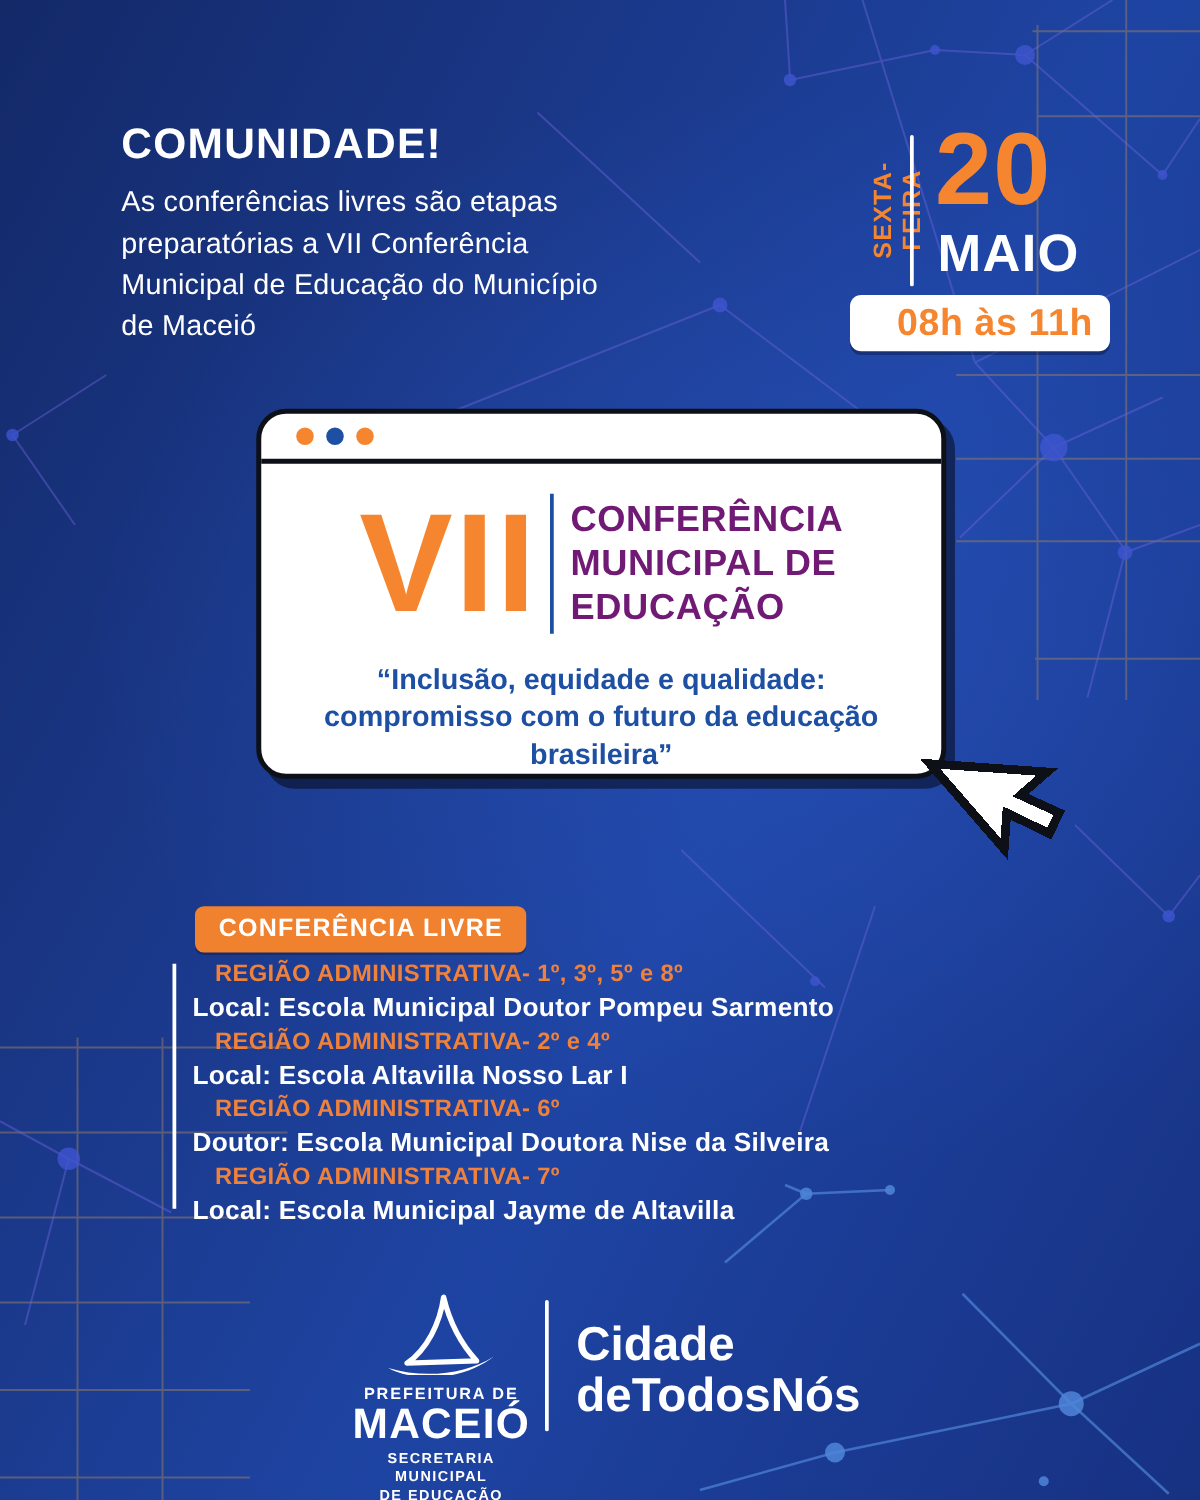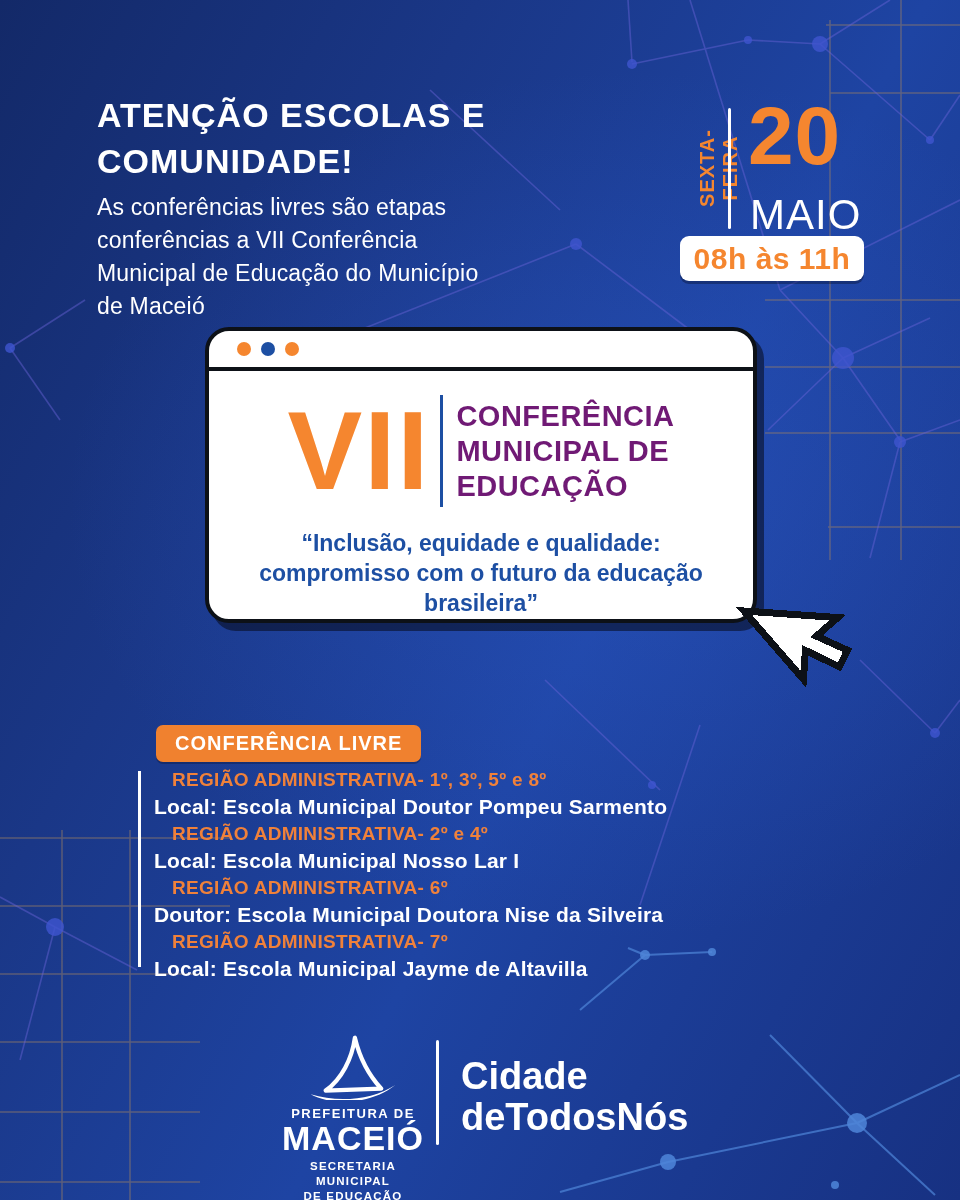--- a/index.html
+++ b/index.html
@@ -16,24 +16,24 @@
   .hero { position:absolute; left:97px; top:92px; width:540px; color:#ffffff; }
   .hero-title { font-size:34px; font-weight:800; letter-spacing:1px; line-height:46px; }
   .hero-sub { margin-top:7px; font-size:23px; font-weight:400; line-height:33px; letter-spacing:0.2px; }
 
   
   .weekday { position:absolute; left:641px; top:157px; width:132px; height:22px;
     transform:rotate(-90deg); text-align:center; color:#F5862F; font-size:20px;
     font-weight:800; letter-spacing:1px; }
   .date-vline { position:absolute; left:728px; top:108px; width:3px; height:121px; background:#ffffff; border-radius:2px; }
   .date-day { position:absolute; left:748px; top:92px; color:#F5862F; font-size:82px; font-weight:800; line-height:88px; letter-spacing:1px;text-align:right; }
-  .date-month { position:absolute; left:750px; top:193px; color:#ffffff; font-size:42px; font-weight:400; line-height:44px; letter-spacing:1px; }
+  .date-month { position:absolute; left:750px; top:181px; color:#ffffff; font-size:42px; font-weight:700; line-height:44px; letter-spacing:1px; }
   .time-box { position:absolute; left:680px; top:236px; width:184px; height:45px;
     background:#ffffff; border-radius:9px; display:flex; align-items:center; justify-content:center;
-    box-shadow:0 3px 0 rgba(6,12,35,0.35); }
+    box-shadow:0 3px 0 rgba(6,12,35,0.35);padding-left:24px; }
   .time-box span { color:#F5862F; font-size:30px; font-weight:800; letter-spacing:0.5px; }
 
   
   .window-card { position:absolute; left:205px; top:327px; width:552px; height:296px;
     background:#ffffff; border:4px solid #0d1117; border-radius:24px;
     box-shadow:7px 8px 0 rgba(5,10,25,0.55); box-sizing:border-box; }
   .titlebar { height:36px; border-bottom:4px solid #0d1117; display:flex; align-items:center;
     padding-left:28px; gap:10px; }
   .wdot { width:14px; height:14px; border-radius:50%; }
   .wdot.o { background:#F5862F; } .wdot.b { background:#1d4fa3; }
@@ -141,26 +141,25 @@
       <circle cx="645" cy="955" r="5"></circle>
         <circle cx="712" cy="952" r="4"></circle>
       <circle cx="857" cy="1123" r="10"></circle>
         <circle cx="668" cy="1162" r="8"></circle>
         <circle cx="835" cy="1185" r="4"></circle>
     </g>
   </svg>
 
   <div class="hero">
     <div class="hero-title">
-      <div>ATENÇÃO ESCOLAS E</div>
       <div>COMUNIDADE!</div>
     </div>
     <div class="hero-sub">
       <div>As conferências livres são etapas</div>
-      <div>conferências a VII Conferência</div>
+      <div>preparatórias a VII Conferência</div>
       <div>Municipal de Educação do Município</div>
       <div>de Maceió</div>
     </div>
   </div>
 
   <div class="weekday">SEXTA-FEIRA</div>
   <div class="date-vline"></div>
   <div class="date-day">20</div>
   <div class="date-month">MAIO</div>
   <div class="time-box">
@@ -198,21 +197,21 @@
   <div class="badge">CONFERÊNCIA LIVRE</div>
 
   <div class="schedule-line"></div>
   <div class="schedule">
     <div>
       <div class="region">REGIÃO ADMINISTRATIVA- 1º, 3º, 5º e 8º</div>
       <div class="local">Local: Escola Municipal Doutor Pompeu Sarmento</div>
     </div>
     <div>
       <div class="region">REGIÃO ADMINISTRATIVA- 2º e 4º</div>
-      <div class="local">Local: Escola Municipal Nosso Lar I</div>
+      <div class="local">Local: Escola Altavilla Nosso Lar I</div>
     </div>
     <div>
       <div class="region">REGIÃO ADMINISTRATIVA- 6º</div>
       <div class="local">Doutor: Escola Municipal Doutora Nise da Silveira</div>
     </div>
     <div>
       <div class="region">REGIÃO ADMINISTRATIVA- 7º</div>
       <div class="local">Local: Escola Municipal Jayme de Altavilla</div>
     </div>
   </div>

